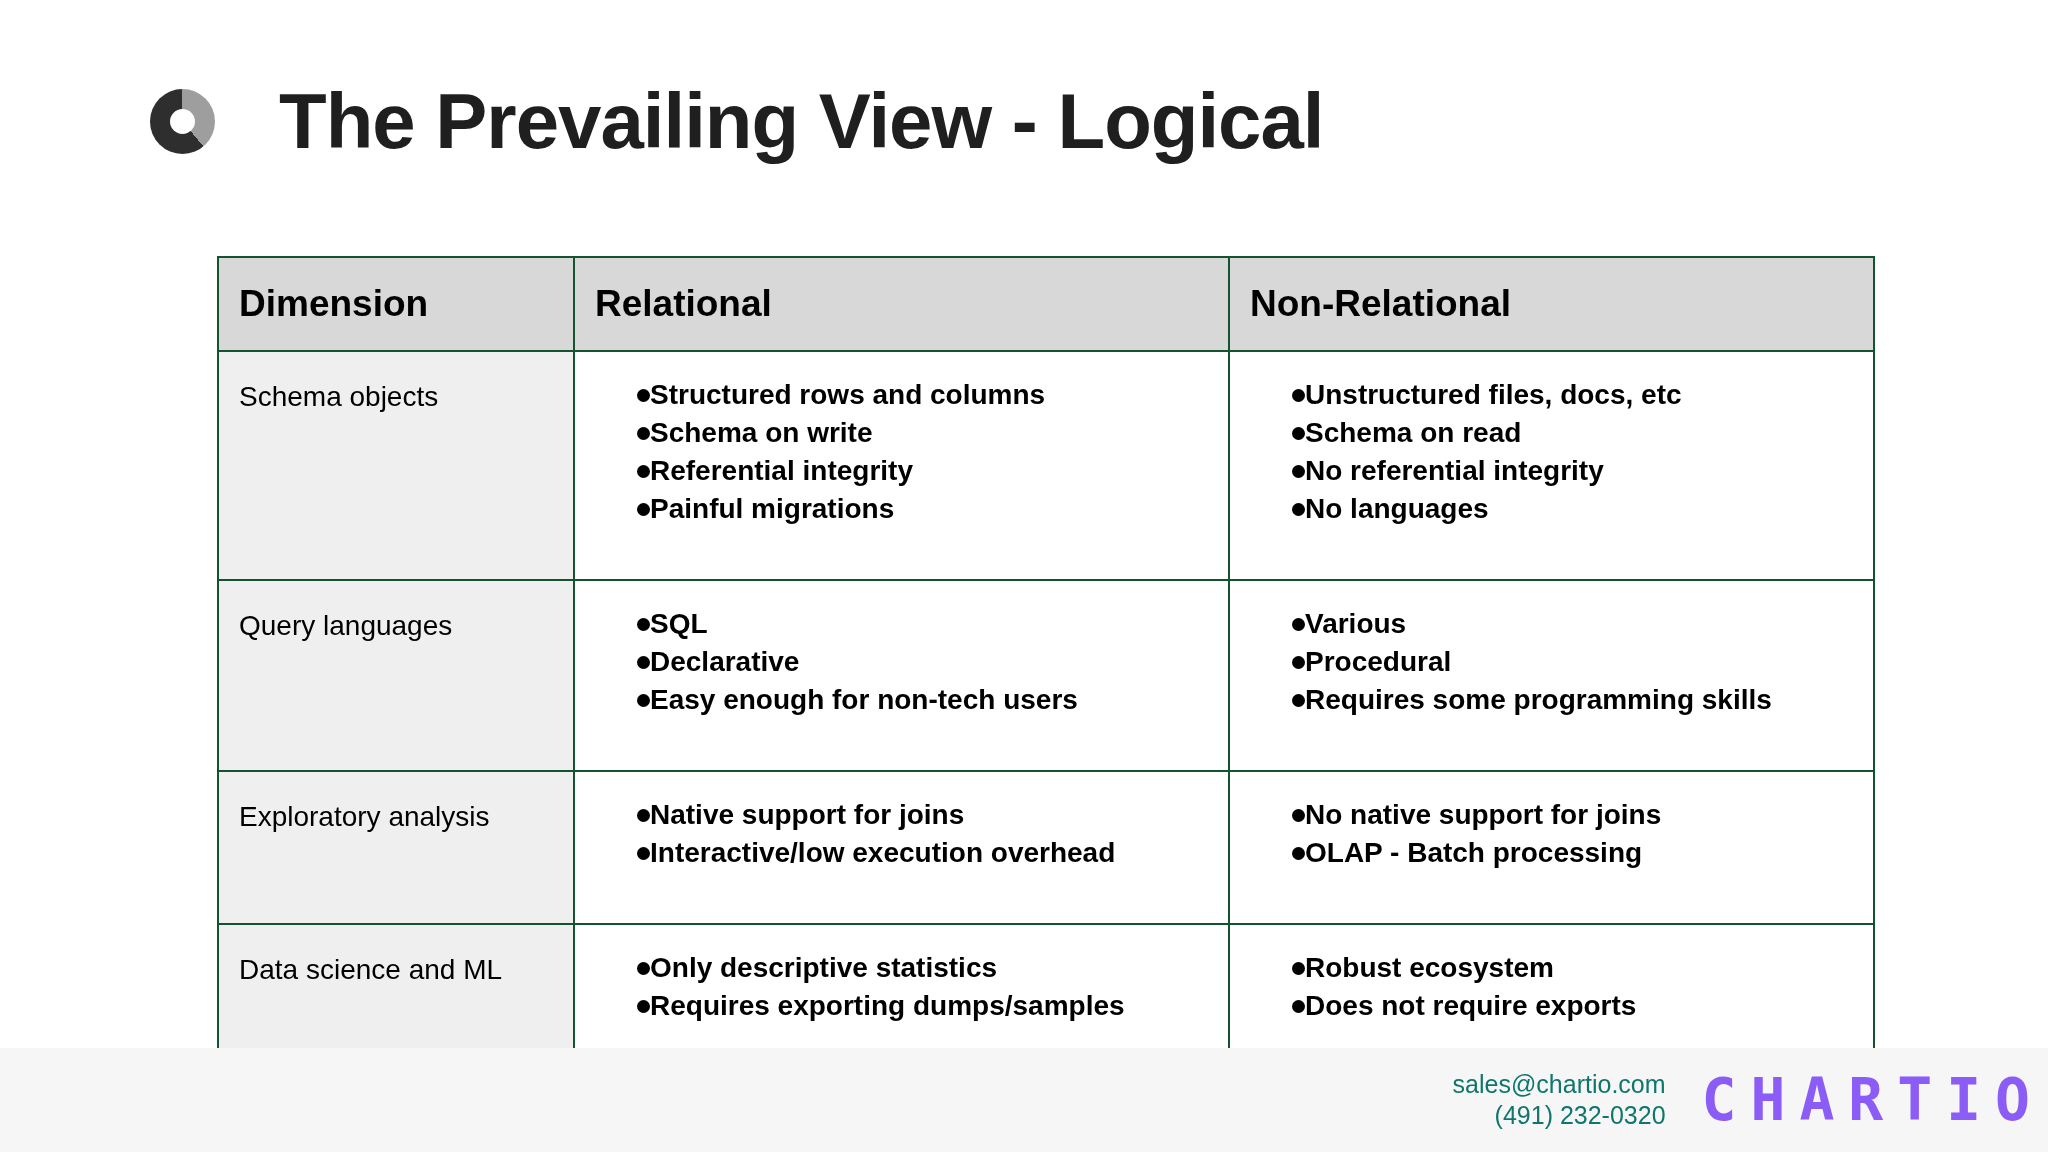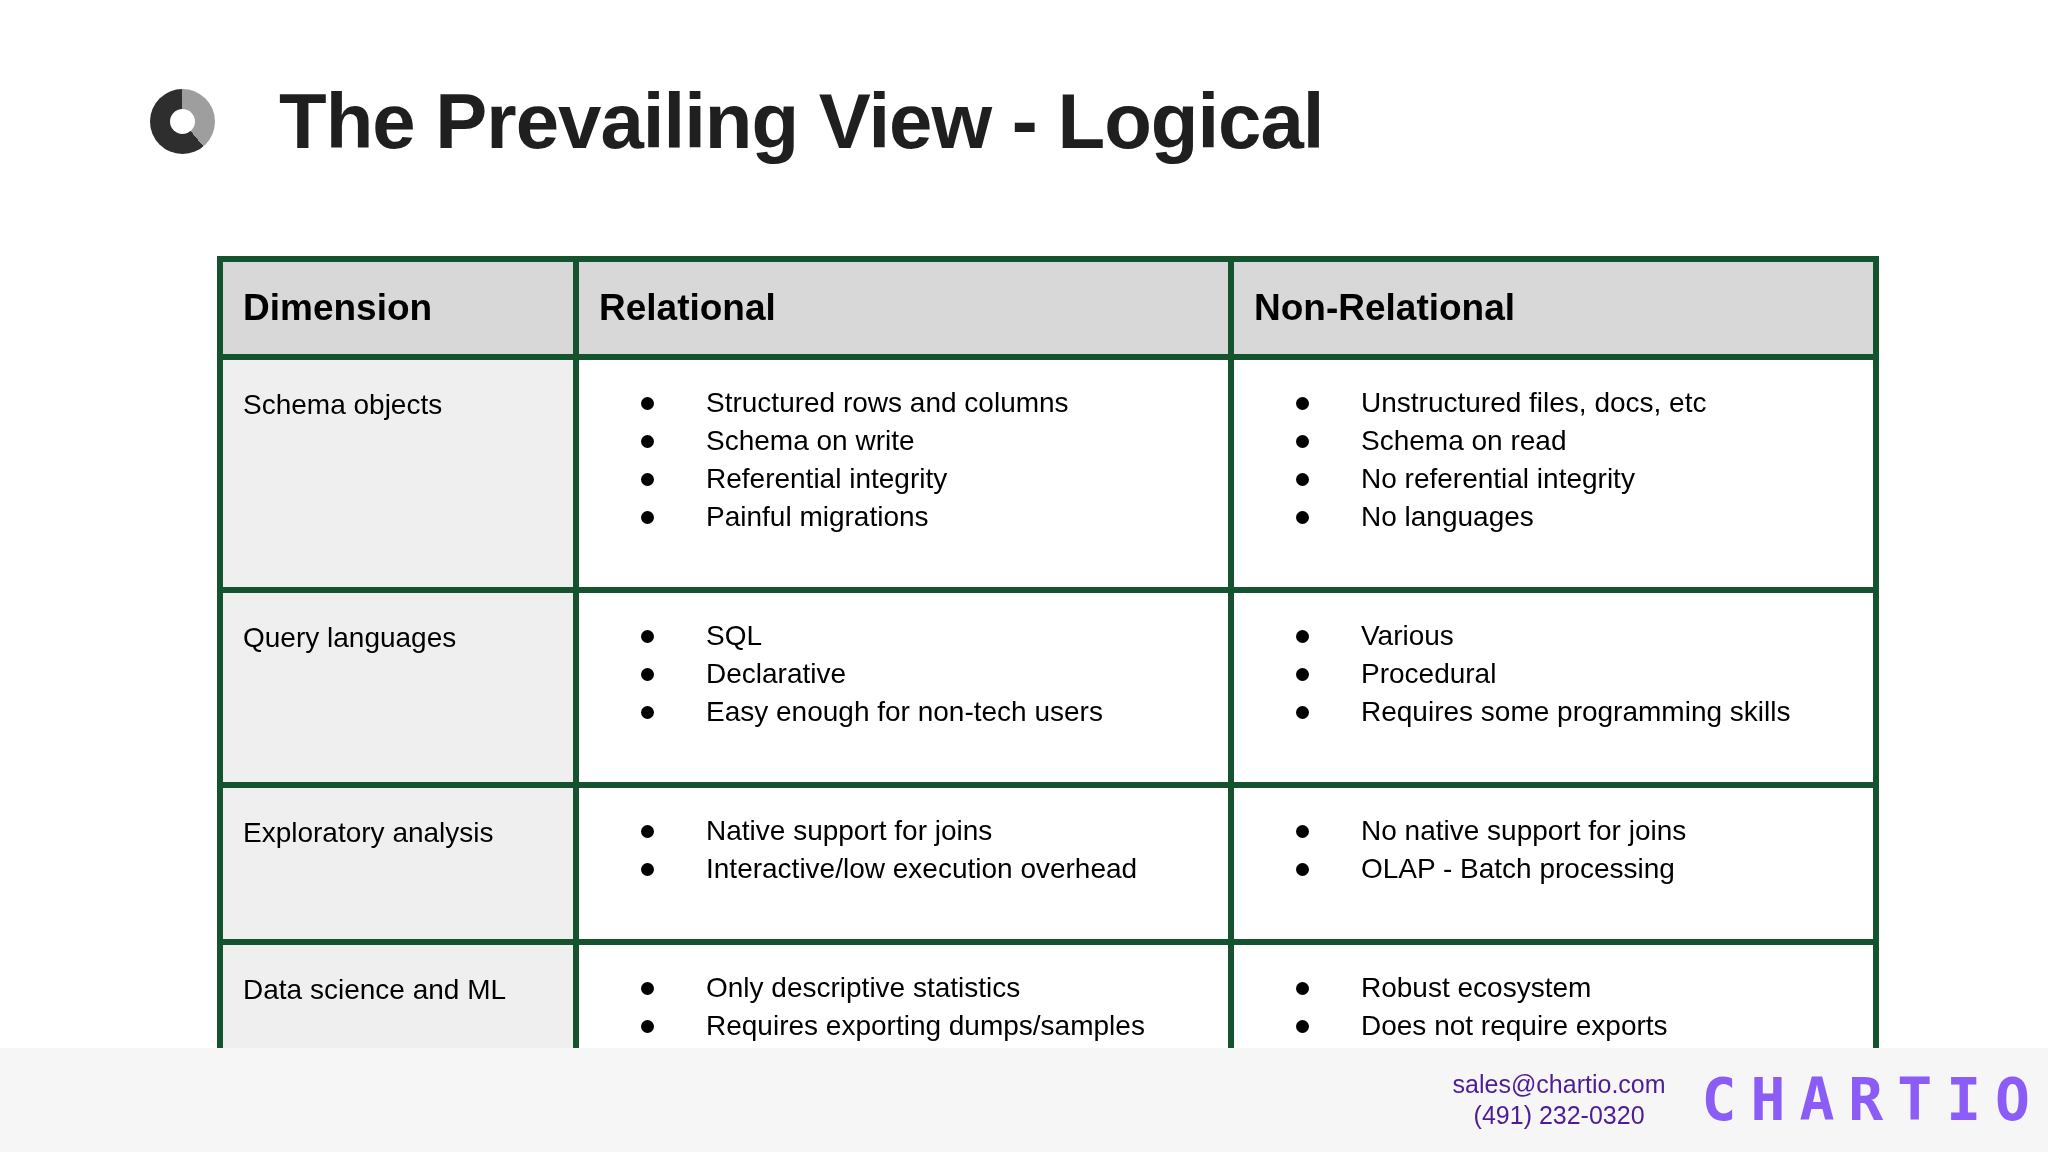--- a/index.html
+++ b/index.html
@@ -53,21 +53,21 @@
   
   table.cmp {
     position: absolute;
     left: 217px;
     top: 256px;
     width: 1656px;
     border-collapse: collapse;
     table-layout: fixed;
   }
   table.cmp, table.cmp th, table.cmp td {
-    border: 6px solid #14532d;
+    border: 2px solid #14532d;
   }
   table.cmp th {
     height: 92px;
     background: #d8d8d8;
     text-align: left;
     vertical-align: middle;
     padding: 0 10px 0 20px;
     font-size: 37px;
     font-weight: bold;
     color: #000000;
@@ -105,42 +105,42 @@
   }
   .dot {
     flex: none;
     width: 13px;
     height: 13px;
     border-radius: 50%;
     background: #000000;
     margin: 13px 0 0 62px;
   }
   .txt {
-    margin-left: 52px;
     white-space: nowrap;
+    font-weight: bold;
   }
 
   
   .footer {
     position: absolute;
     left: 0;
     top: 1048px;
     width: 2048px;
     height: 104px;
     background: #f6f6f6;
     display: flex;
     justify-content: flex-end;
     align-items: center;
     box-sizing: border-box;
     padding-right: 18px;
     gap: 36px;
   }
   .contact {
-    text-align: center;
-    color: #4c1d95;
+    text-align: right;
+    color: #0f766e;
     font-size: 25px;
     line-height: 31px;
   }
   .brand {
     font-family: "DejaVu Sans Mono", monospace;
     font-weight: bold;
     font-size: 58px;
     letter-spacing: 14px;
     margin-right: -14px;
     color: #8b5cf6;

